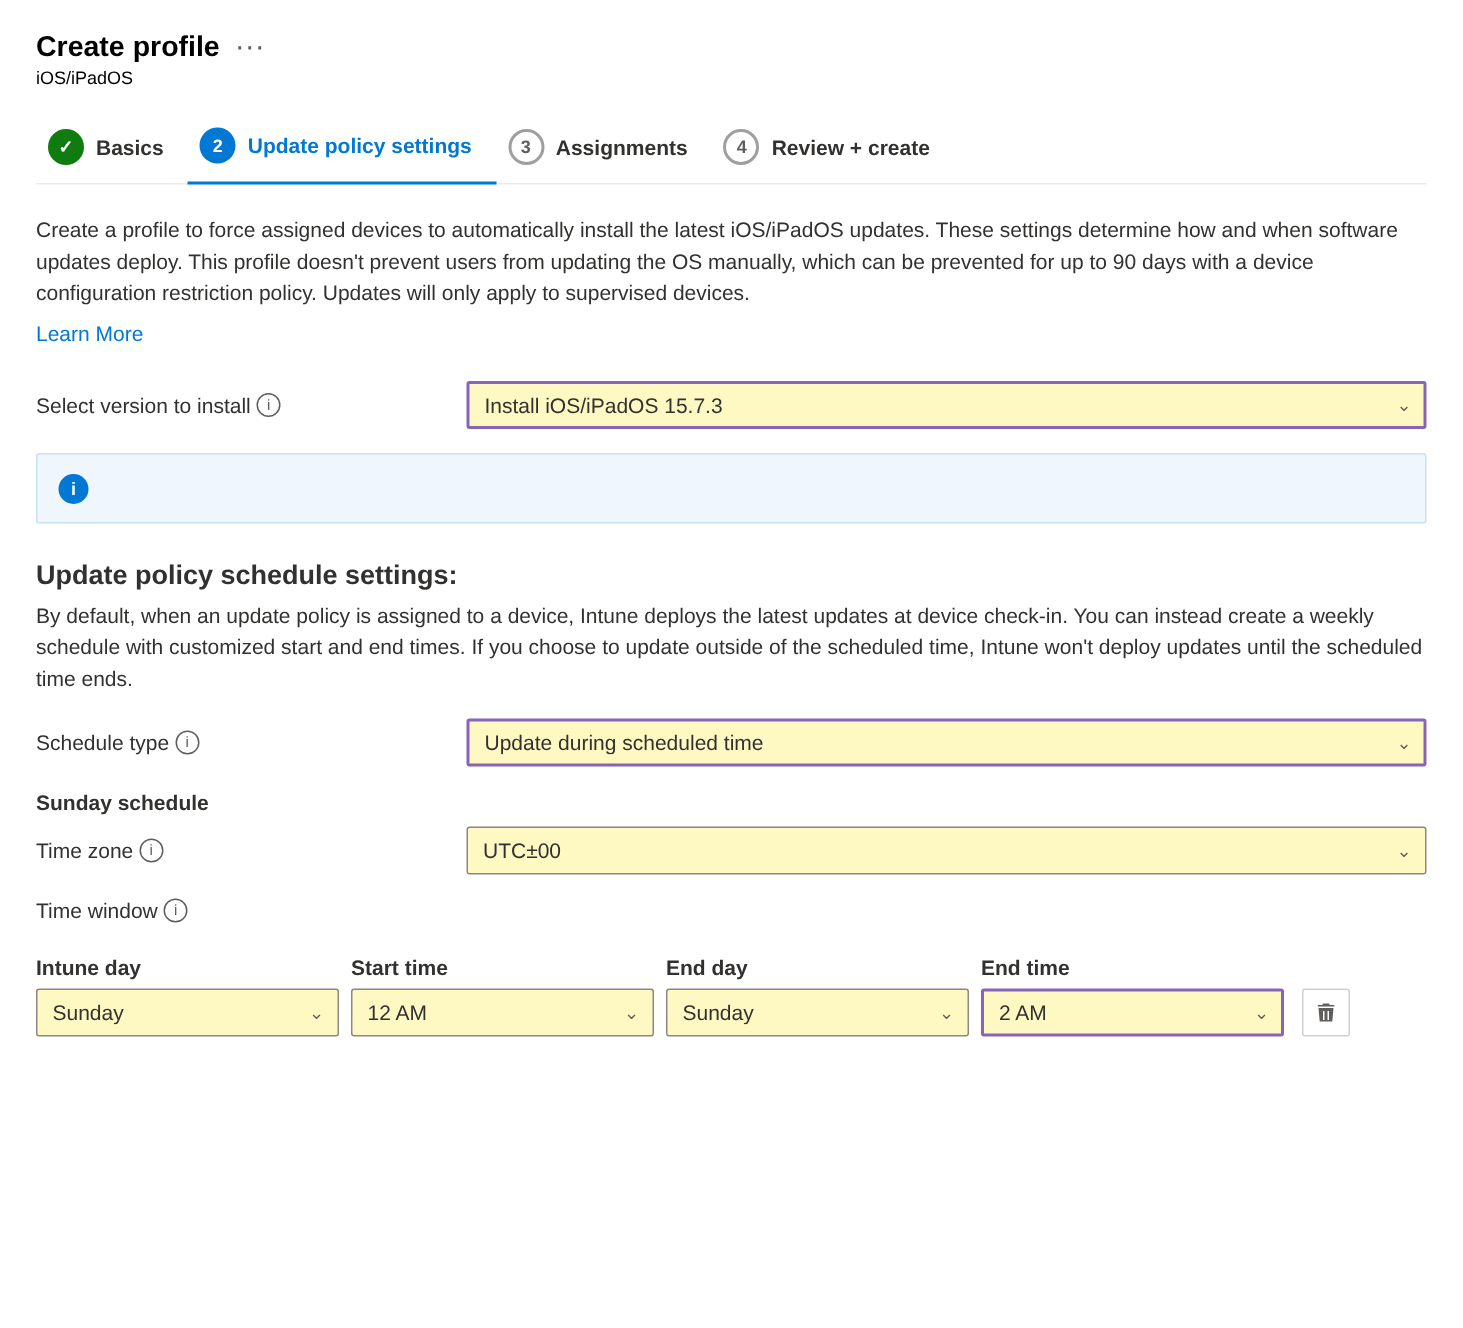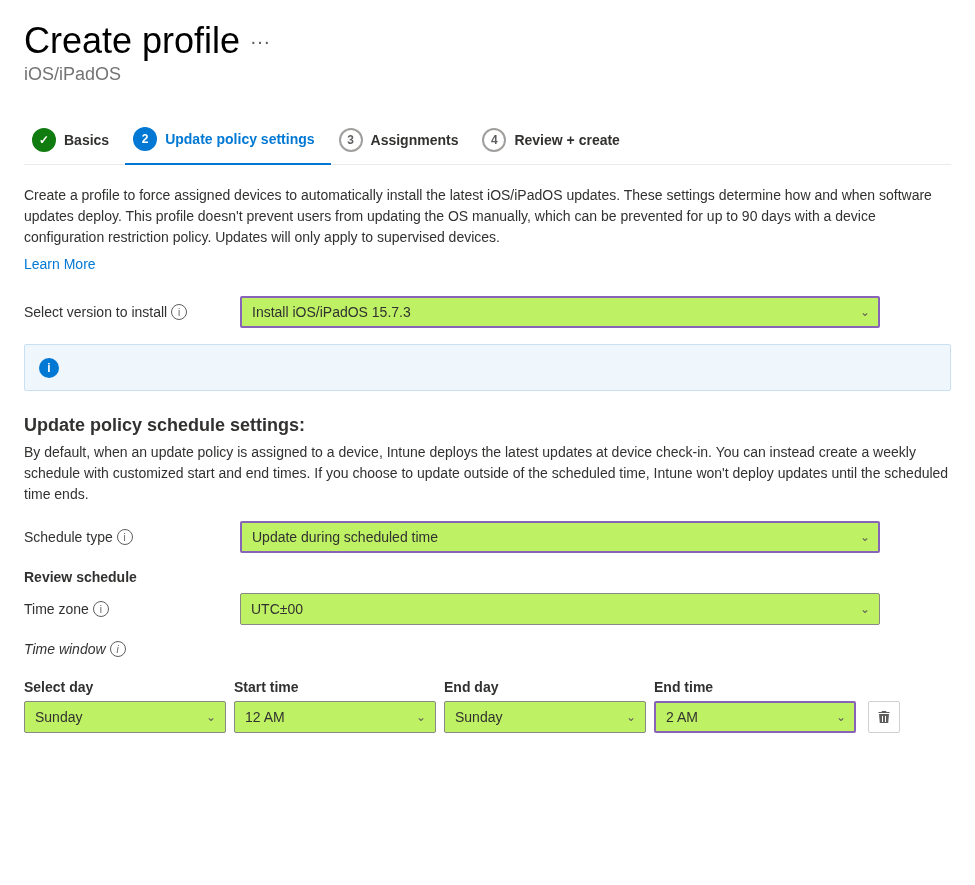--- a/index.html
+++ b/index.html
@@ -6,32 +6,32 @@
     body {
       font-family: 'Segoe UI', Arial, sans-serif;
       font-size: 14px;
       color: #323130;
       background: #fff;
       padding: 20px 24px;
       max-width: 975px;
     }
 
     .page-title {
-      font-size: 36px;
-      font-weight: 400;
+      font-size: 19px;
+      font-weight: 700;
       color: #000;
       display: flex;
       align-items: center;
       gap: 10px;
     }
     .page-subtitle {
-      font-size: 18px;
-      color: #737373;
+      font-size: 12px;
+      color: #000000;
       margin-top: 2px;
-      margin-bottom: 32px;
+      margin-bottom: 16px;
     }
     .more-icon {
       font-size: 20px;
       color: #605e5c;
       cursor: pointer;
     }
 
     
     .steps {
       display: flex;
@@ -105,20 +105,21 @@
       margin-bottom: 24px;
       text-align: center;
     }
 
     
     .form-row {
       display: flex;
       align-items: center;
       margin-bottom: 16px;
       gap: 16px;
+      justify-content: space-between;
     }
     .form-label {
       font-size: 14px;
       color: #323130;
       display: flex;
       align-items: center;
       gap: 4px;
       min-width: 200px;
     }
     .info-icon {
@@ -135,21 +136,21 @@
       flex-shrink: 0;
     }
 
     
     .dropdown {
       border: 1px solid #8a8886;
       border-radius: 2px;
       padding: 5px 36px 5px 10px;
       font-size: 14px;
       color: #323130;
-      background: #bef264;
+      background: #fef9c3;
       appearance: none;
       -webkit-appearance: none;
       cursor: pointer;
       position: relative;
       min-height: 32px;
     }
     .dropdown-wrapper {
       position: relative;
       display: flex;
       align-items: center;
@@ -322,45 +323,45 @@
     <span>Schedule type</span>
     <span class="info-icon">i</span>
   </label>
   <div class="dropdown-wrapper active-border">
     <select class="dropdown"><option>Update at next check-in</option><option selected="">Update during scheduled time</option><option>Update outside of scheduled time</option></select>
     <span class="chevron">⌄</span>
   </div>
 </div>
 
 
-<div class="subsection-title">Review schedule</div>
+<div class="subsection-title">Sunday schedule</div>
 
 
 <div class="form-row">
   <label class="form-label">
     <span>Time zone</span>
     <span class="info-icon">i</span>
   </label>
   <div class="dropdown-wrapper">
     <select class="dropdown"><option>UTC±00</option><option>UTC-05:00</option><option>UTC-08:00</option><option>UTC+01:00</option></select>
     <span class="chevron">⌄</span>
   </div>
 </div>
 
 
-<div style="display:flex;align-items:center;gap:4px;margin-bottom:20px;font-style:italic;">
+<div style="display:flex;align-items:center;gap:4px;margin-bottom:20px;">
   <span class="form-label" style="min-width:auto;">Time window</span>
   <span class="info-icon">i</span>
 </div>
 
 
 <div class="time-window-grid">
 
   <div class="tw-col">
-    <div class="tw-col-header">Select day</div>
+    <div class="tw-col-header">Intune day</div>
     <div class="dropdown-wrapper small">
       <select class="dropdown"><option>Sunday</option><option>Monday</option><option>Tuesday</option><option>Wednesday</option><option>Thursday</option><option>Friday</option><option>Saturday</option></select>
       <span class="chevron">⌄</span>
     </div>
   </div>
 
   <div class="tw-col">
     <div class="tw-col-header">Start time</div>
     <div class="dropdown-wrapper small">
       <select class="dropdown"><option>12 AM</option><option>1 AM</option><option>2 AM</option><option>3 AM</option><option>4 AM</option><option>5 AM</option><option>6 AM</option></select>

